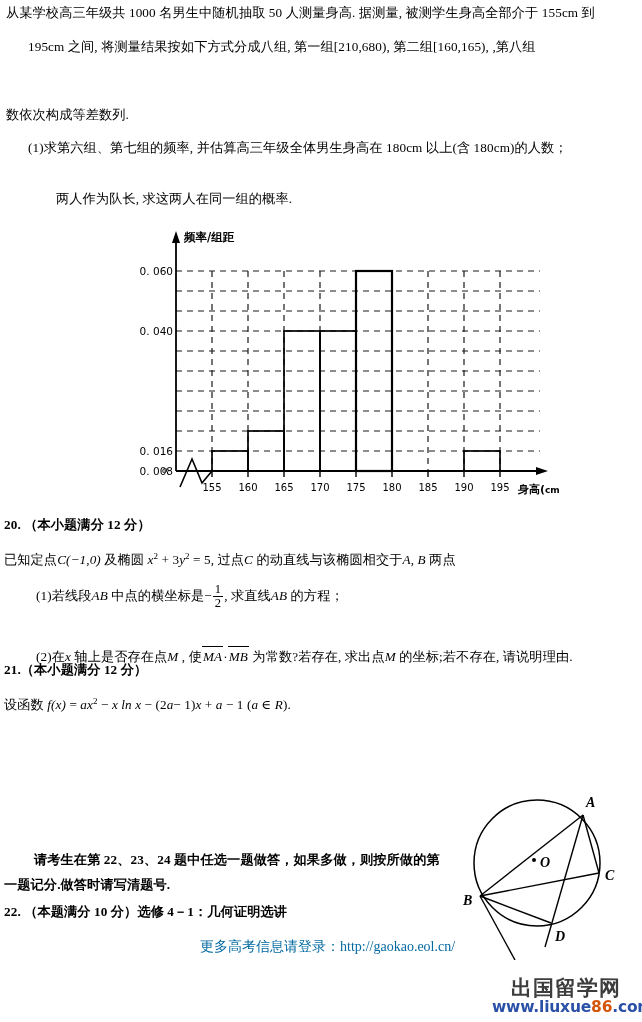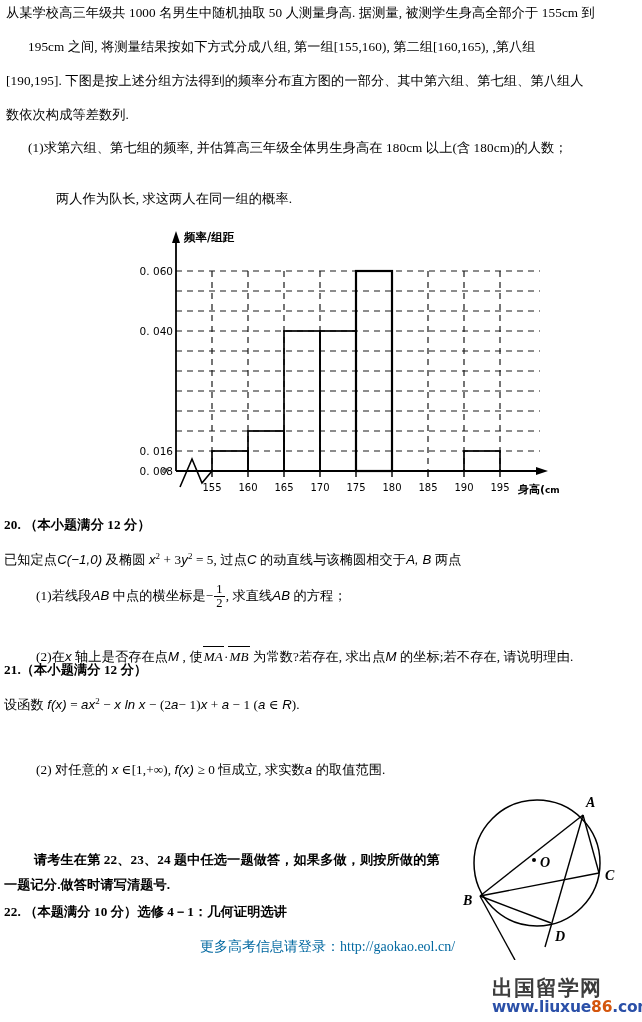--- a/index.html
+++ b/index.html
@@ -23,21 +23,21 @@
 
   
   .para {
     position: absolute;
     font-size: 13.2px;
     line-height: 17px;
     letter-spacing: 0.1px;
     white-space: nowrap;
   }
   .bold { font-weight: bold; }
-  .mi { font-style: italic; font-family: Liberation Sans, sans-serif; margin-top: 25px; }
+  .mi { font-style: italic; font-family: Liberation Serif, serif; margin-top: 25px; }
   .num { font-family: "Liberation Serif", serif; }
   .sup { font-size: 0.68em; vertical-align: super; }
   .cjk { font-family: "DejaVu Sans", "Liberation Sans", sans-serif; }
 
   
   .frac {
     display: inline-block;
     vertical-align: -0.55em;
     text-align: center;
     font-size: 0.95em;
@@ -85,21 +85,21 @@
     white-space: nowrap;
     color: #0369a1;
   }
   #footer .url { font-family: "Liberation Serif", serif; }
 
   #watermark {
     position: absolute;
     left: 492px;
     top: 978px;
     width: 148px;
-    text-align: left;
+    text-align: center;
     line-height: 1.0;
   }
   #watermark .wm-cn {
     font-family: "DejaVu Sans", "Liberation Sans", sans-serif;
     font-size: 21px;
     font-weight: bold;
     color: #3d3d3d;
     letter-spacing: 1px;
     display: block;
   }
@@ -117,26 +117,23 @@
 </head>
 <body>
 
 <div class="page">
 
   <div class="para" style="left:6px; top:4px;">
     <span>从某学校高三年级共 1000 名男生中随机抽取 50 人测量身高. 据测量, 被测学生身高全部介于 155cm 到</span>
   </div>
 
   <div class="para" style="left:28px; top:38px;">
-    <span>195cm 之间, 将测量结果按如下方式分成八组, 第一组</span><span class="num">[155,160)</span><span>, 第二组</span><span class="num">[160,165)</span><span>, ,第八组</span>
-  </div>
-
-  <div class="para" style="left:6px; top:72px;">
-    <span class="num">[190,195]</span><span>. 下图是按上述分组方法得到的频率分布直方图的一部分、其中第六组、第七组、第八组人</span>
-  </div>
+    <span>195cm 之间, 将测量结果按如下方式分成八组, 第一组</span><span class="num">[210,680)</span><span>, 第二组</span><span class="num">[160,165)</span><span>, ,第八组</span>
+  </div>
+
 
   <div class="para" style="left:6px; top:106px;">
     <span>数依次构成等差数列.</span>
   </div>
 
   <div class="para" style="left:28px; top:139px;">
     <span>(1)求第六组、第七组的频率, 并估算高三年级全体男生身高在 180cm 以上(含 180cm)的人数；</span>
   </div>
 
   <div class="para" style="left:56px; top:190px;">
@@ -276,28 +273,20 @@
     <span class="mi">x ln x</span>
     <span>− (2</span><span class="mi">a</span><span>− 1)</span><span class="mi">x</span>
     <span>+</span>
     <span class="mi">a</span>
     <span>− 1  (</span><span class="mi">a</span>
     <span>∈</span>
     <span class="mi">R</span><span>).</span>
   </div>
 
 
-  <div class="para" style="left:36px; top:761px;">
-    <span>(2)  对任意的</span>
-    <span class="mi">x</span>
-    <span>∈</span><span class="num">[1,+∞)</span><span>,</span>
-    <span class="mi">f(x)</span>
-    <span>≥ 0 恒成立, 求实数</span><span class="mi">a</span>
-    <span>的取值范围.</span>
-  </div>
 
   <div class="para bold" style="left:34px; top:851px;">
     <span>请考生在第 22、23、24 题中任选一题做答，如果多做，则按所做的第</span>
   </div>
   <div class="para bold" style="left:4px; top:876px;">
     <span>一题记分.做答时请写清题号.</span>
   </div>
 
   <div class="para bold" style="left:4px; top:903px;">
     <span>22.</span>

